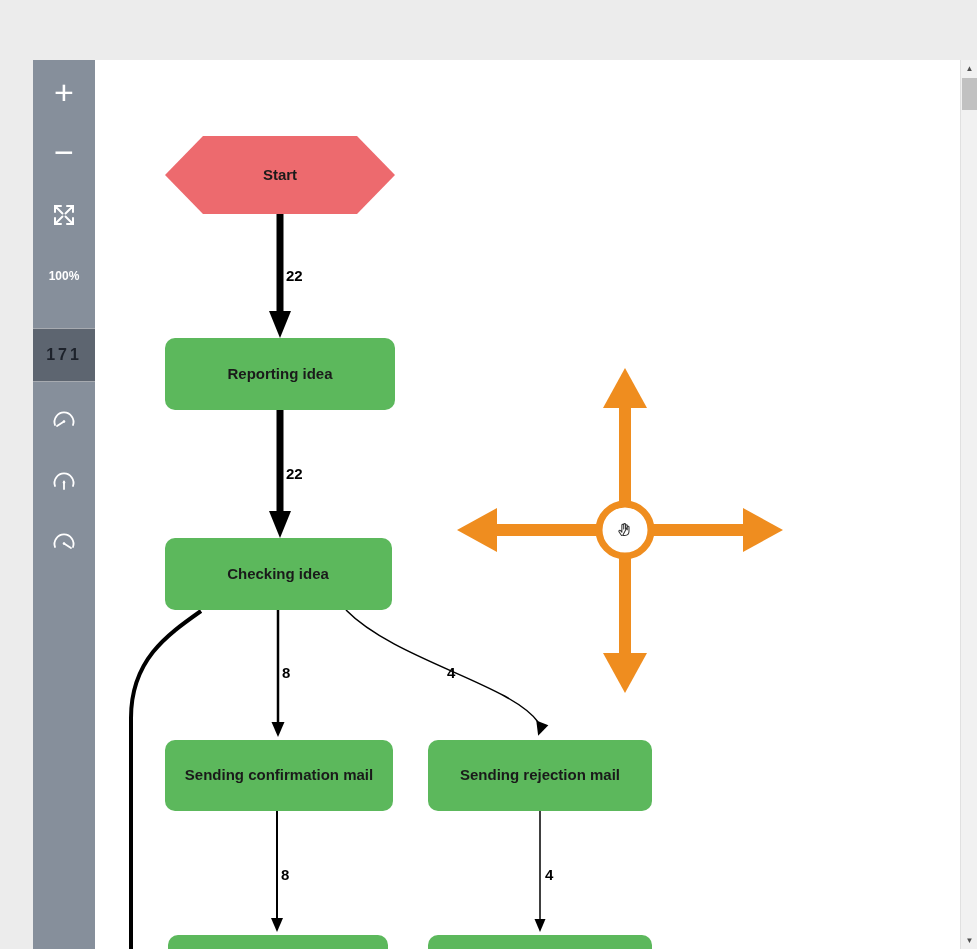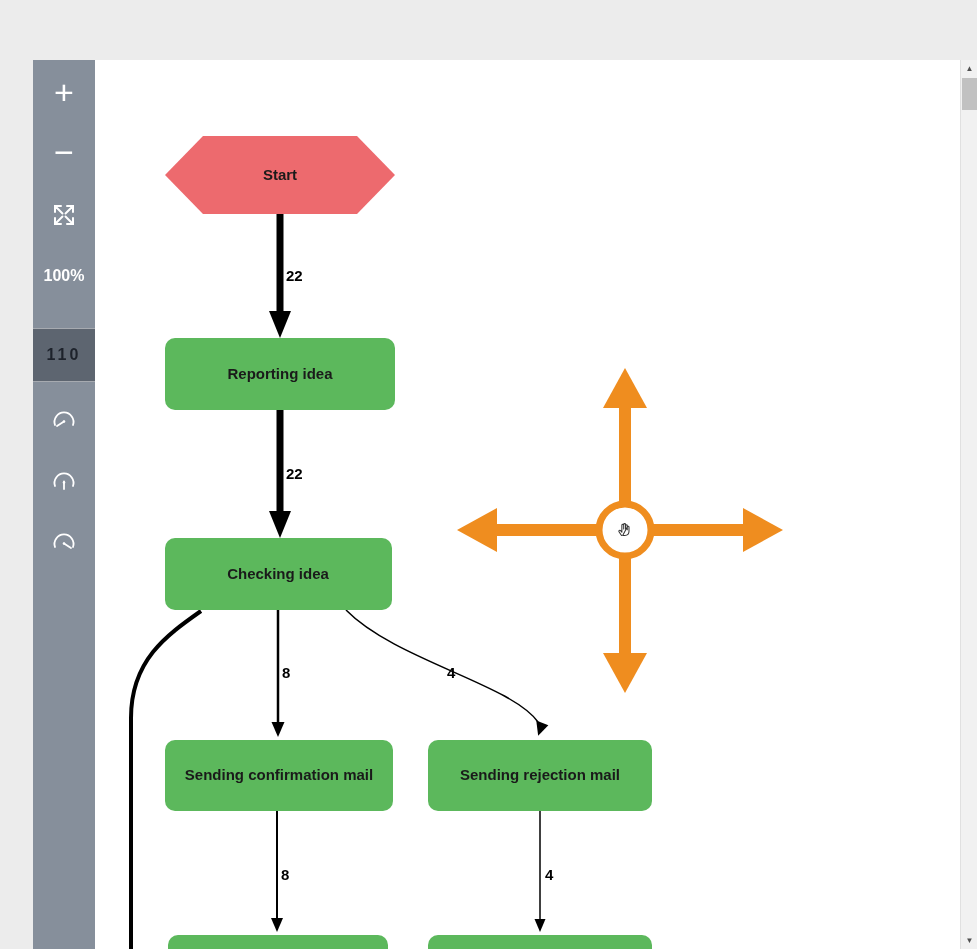--- a/index.html
+++ b/index.html
@@ -9,21 +9,21 @@
 
   
   .sidebar { position:absolute; left:33px; top:60px; width:62px; height:889px;
              background:#868f9b; }
   .tool { position:absolute; left:0; width:62px; height:40px;
           display:flex; align-items:center; justify-content:center;
           color:#fff; cursor:pointer; user-select:none; }
   .tool.plus  { top:12px;  font-size:34px; font-weight:400; }
   .tool.minus { top:72px;  font-size:34px; font-weight:400; }
   .tool.fit   { top:135px; }
-  .tool.pct   { top:196px; font-size:16px; font-weight:bold; }
+  .tool.pct   { top:196px; font-size:12px; font-weight:bold; }
   .tool.freq  { top:268px; height:54px; background:#5d6570;
                 border-top:1px solid rgba(255,255,255,.45);
                 border-bottom:1px solid rgba(255,255,255,.45);
                 color:#1d222b; font-size:16px; font-weight:bold; letter-spacing:3px; }
   .tool.g1 { top:340px; } .tool.g2 { top:401px; } .tool.g3 { top:462px; }
 
   
   .canvas { position:absolute; left:95px; top:60px; width:865px; height:889px;
             background:#ffffff; overflow:hidden; }
   svg text { font-family:"Liberation Sans", sans-serif; }
@@ -47,21 +47,21 @@
 
   <div class="sidebar">
     <div class="tool plus">+</div>
     <div class="tool minus">−</div>
     <div class="tool fit">
       <svg width="26" height="26" viewBox="0 0 26 26">
         <path d="M4 10 V4 h6 M4 4 l7.5 7.5 M22 10 V4 h-6 M22 4 l-7.5 7.5 M4 16 v6 h6 M4 22 l7.5-7.5 M22 16 v6 h-6 M22 22 l-7.5-7.5" stroke="#ffffff" stroke-width="2" fill="none" stroke-linecap="round"></path>
       </svg>
     </div>
     <div class="tool pct">100%</div>
-    <div class="tool freq">110</div>
+    <div class="tool freq">171</div>
     <div class="tool g1">
       <svg width="28" height="24" viewBox="0 0 28 24">
         <path d="M5 17 A 9.5 9.5 0 1 1 23 17" stroke="#fff" stroke-width="1.8" fill="none" stroke-linecap="round"></path>
         <line x1="14" y1="13.5" x2="7" y2="18" stroke="#fff" stroke-width="1.8" stroke-linecap="round"></line>
         <circle cx="14" cy="13.5" r="1.3" fill="#fff"></circle>
       </svg>
     </div>
     <div class="tool g2">
       <svg width="28" height="24" viewBox="0 0 28 24">
         <path d="M5 17 A 9.5 9.5 0 1 1 23 17" stroke="#fff" stroke-width="1.8" fill="none" stroke-linecap="round"></path>

